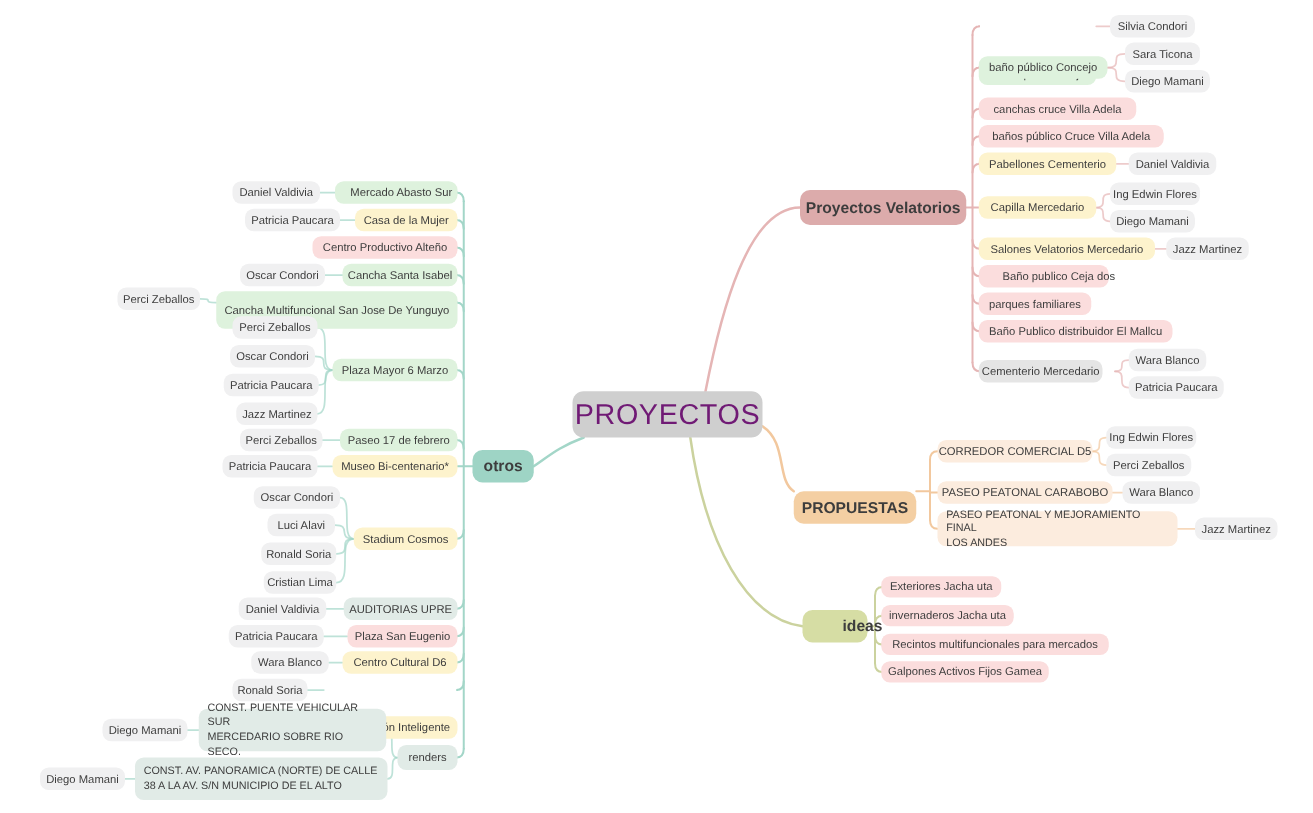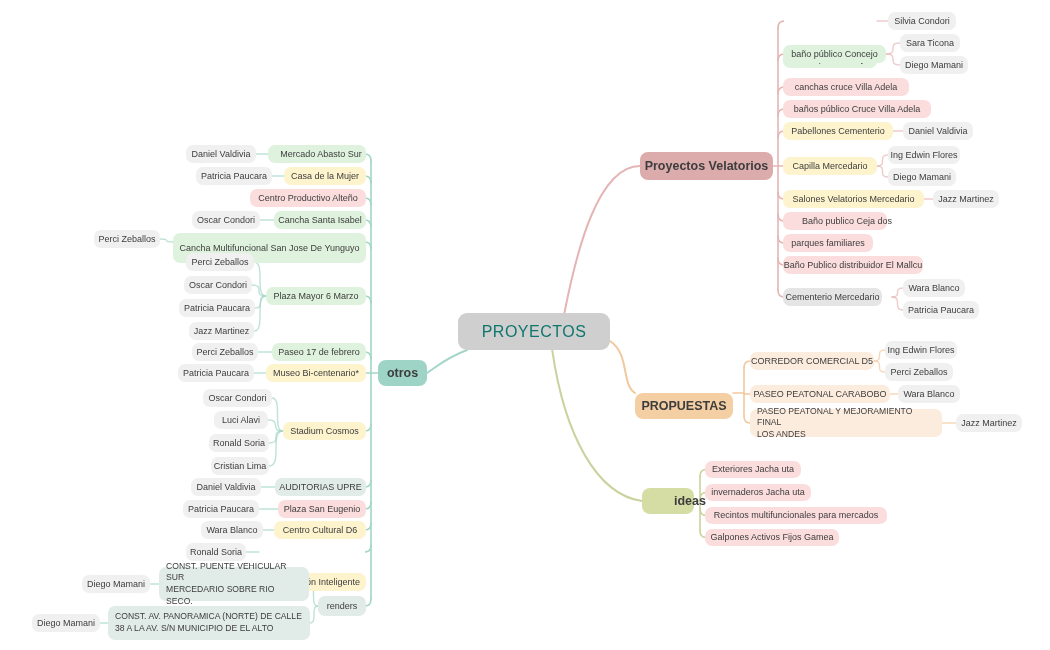--- a/index.html
+++ b/index.html
@@ -5,21 +5,21 @@
   html,body{margin:0;padding:0;background:#ffffff;}
   #canvas{position:relative;width:1050px;height:650px;background:#ffffff;overflow:hidden;
           font-family:"Liberation Sans", sans-serif;}
   #edges{position:absolute;left:0;top:0;width:1050px;height:650px;}
   .node{position:absolute;display:flex;align-items:center;justify-content:center;
         border-radius:7px;color:#3d3d3d;font-size:9px;line-height:1.2;white-space:nowrap;
         box-sizing:border-box;padding:0 4px;}
   .node.multiline{white-space:pre-line;text-align:left;justify-content:flex-start;
         font-size:8.6px;line-height:1.35;padding:0 7px;}
   .node.branch{font-weight:bold;font-size:12.5px;border-radius:8px;}
-  .node.center-node{font-weight:500;font-size:16px;letter-spacing:.5px;color:#0f766e;
+  .node.center-node{font-weight:500;font-size:23px;letter-spacing:.5px;color:#701a75;
         border-radius:9px;}
 </style>
 </head>
 <body>
 
 <div id="canvas">
   <svg id="edges" width="1050" height="650" viewBox="0 0 1050 650" fill="none">
       <path d="M773,166 L778,166" stroke="#e5b5b5" stroke-width="1.6" fill="none" stroke-linecap="round"></path>
       <path d="M778,28 L778,290" stroke="#e5b5b5" stroke-width="1.6" fill="none" stroke-linecap="round"></path>
       <path d="M778,28 Q778,21 784,21 L783,21" stroke="#e5b5b5" stroke-width="1.6" fill="none" stroke-linecap="round"></path>
@@ -111,21 +111,21 @@
       <div class="node leaf" style="left: 783px; top: 100px; width: 148px; height: 18px; background: rgb(251, 221, 221);">baños público Cruce Villa Adela</div>
       <div class="node leaf" style="left: 783px; top: 122px; width: 110px; height: 18px; background: rgb(253, 243, 205);">Pabellones Cementerio</div>
       <div class="node leaf" style="left: 903px; top: 122px; width: 70px; height: 18px; background: rgb(240, 240, 241);">Daniel Valdivia</div>
       <div class="node leaf" style="left: 783px; top: 157px; width: 94px; height: 18px; background: rgb(253, 243, 205);">Capilla Mercedario</div>
       <div class="node leaf" style="left: 888px; top: 146px; width: 72px; height: 18px; background: rgb(240, 240, 241);">Ing Edwin Flores</div>
       <div class="node leaf" style="left: 888px; top: 168px; width: 68px; height: 18px; background: rgb(240, 240, 241);">Diego Mamani</div>
       <div class="node leaf" style="left: 783px; top: 190px; width: 141px; height: 18px; background: rgb(253, 243, 205);">Salones Velatorios Mercedario</div>
       <div class="node leaf" style="left: 933px; top: 190px; width: 66px; height: 18px; background: rgb(240, 240, 241);">Jazz Martinez</div>
       <div class="node leaf" style="left: 783px; top: 212px; width: 104px; height: 18px; background: rgb(251, 221, 221); padding-left: 28px;">Baño publico Ceja dos</div>
       <div class="node leaf" style="left: 783px; top: 234px; width: 90px; height: 18px; background: rgb(251, 221, 221);">parques familiares</div>
-      <div class="node leaf" style="left: 783px; top: 256px; width: 140px; height: 18px; background: rgb(251, 221, 221); text-align: center;">Baño Publico distribuidor El Mallcu</div>
+      <div class="node leaf" style="left: 783px; top: 256px; width: 155px; height: 18px; background: rgb(251, 221, 221); text-align: center;">Baño Publico distribuidor El Mallcu</div>
       <div class="node leaf" style="left: 783px; top: 288px; width: 99px; height: 18px; background: #e5e5e5;">Cementerio Mercedario</div>
       <div class="node leaf" style="left: 903px; top: 279px; width: 62px; height: 18px; background: rgb(240, 240, 241);">Wara Blanco</div>
       <div class="node leaf" style="left: 903px; top: 301px; width: 76px; height: 18px; background: rgb(240, 240, 241);">Patricia Paucara</div>
       <div class="node branch" style="left: 640px; top: 152px; width: 133px; height: 28px; background: rgb(220, 171, 171);">Proyectos Velatorios</div>
       <div class="node leaf" style="left: 750px; top: 352px; width: 124px; height: 18px; background: rgb(252, 236, 222);">CORREDOR COMERCIAL D5</div>
       <div class="node leaf" style="left: 885px; top: 341px; width: 72px; height: 18px; background: rgb(240, 240, 241);">Ing Edwin Flores</div>
       <div class="node leaf" style="left: 885px; top: 363px; width: 68px; height: 18px; background: rgb(240, 240, 241);">Perci Zeballos</div>
       <div class="node leaf" style="left: 750px; top: 385px; width: 140px; height: 18px; background: rgb(252, 236, 222);">PASEO PEATONAL CARABOBO</div>
       <div class="node leaf" style="left: 898px; top: 385px; width: 62px; height: 18px; background: rgb(240, 240, 241);">Wara Blanco</div>
       <div class="node leaf multiline" style="left: 750px; top: 409px; width: 192px; height: 28px; background: rgb(252, 236, 222);">PASEO PEATONAL Y MEJORAMIENTO FINAL

